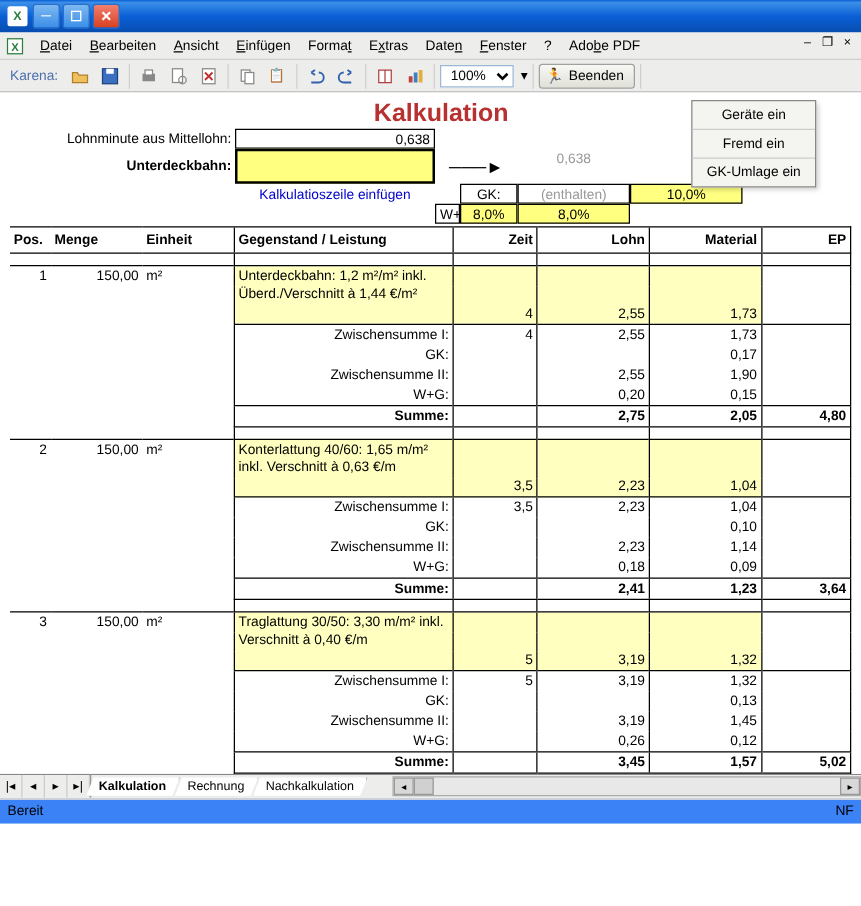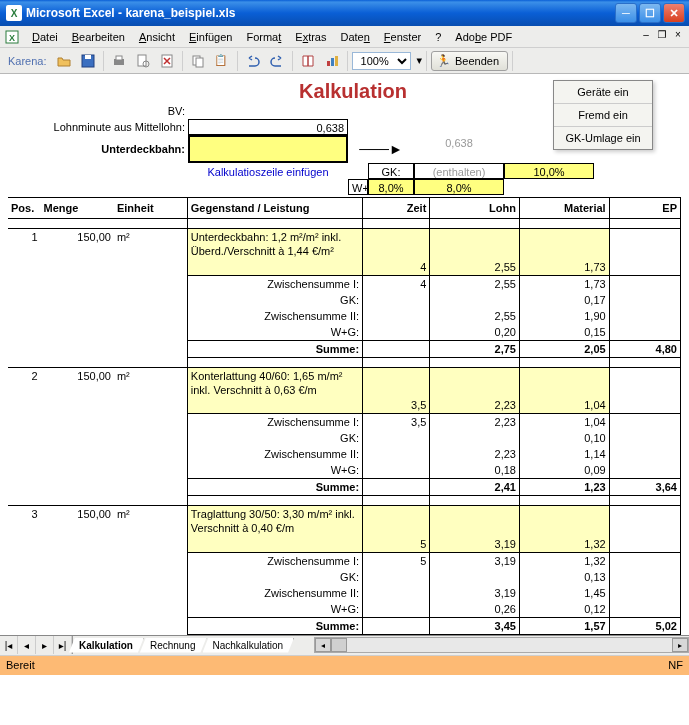--- a/index.html
+++ b/index.html
@@ -80,33 +80,30 @@
   .sheet-tabs { display: flex; align-items: center; background: #ededeb; border-top: 1px solid #888; height: 20px; font-size: 10px; }
   .nav-btns { display: flex; border-right: 1px solid #999; }
   .nav-btn { width: 18px; height: 18px; display: flex; align-items: center; justify-content: center; border-right: 1px solid #ccc; }
   .tab { padding: 2px 10px; border-right: 1px solid #999; background: #ffffff; clip-path: polygon(6px 0, 100% 0, calc(100% - 6px) 100%, 0 100%); margin-left: -4px; }
   .tab.active { background: #fff; font-weight: bold; }
   .hscroll { flex: 1; margin-left: 20px; height: 16px; background: #e8e8e8; border: 1px solid #aaa; display: flex; align-items: center; }
   .hs-thumb { width: 16px; height: 14px; background: #d0d0d0; border: 1px solid #999; }
   .hs-btn { width: 16px; height: 14px; background: #d8d8d8; border: 1px solid #999; display: flex; align-items: center; justify-content: center; font-size: 8px; }
   
   
-  .statusbar { background: #fdba74; border-top: 1px solid #cfcfcf; height: 20px; display: flex; align-items: center; padding: 0 6px; font-size: 11px; }
+  .statusbar { background: #3b82f6; border-top: 1px solid #cfcfcf; height: 20px; display: flex; align-items: center; padding: 0 6px; font-size: 11px; }
   .statusbar .sb-right { margin-left: auto; }
   
   svg { display: block; }
 </style>
 </head>
 <body>
 
 <div class="titlebar">
   <span class="app-icon">X</span>
-  <span class="title">
-    <span>Microsoft Excel</span> - <span>karena_beispiel.xls</span>
-  </span>
   <div class="win-btns">
     <div class="win-btn min">─</div>
     <div class="win-btn max">☐</div>
     <div class="win-btn close">✕</div>
   </div>
 </div>
 
 <div class="menubar">
   <span class="excel-icon">
     <svg width="14" height="14" viewBox="0 0 14 14">
@@ -210,21 +207,20 @@
 
   <div class="right-panel">
     <div class="rp-item">Geräte ein</div>
     <div class="rp-item">Fremd ein</div>
     <div class="rp-item">GK-Umlage ein</div>
   </div>
 
   <div class="heading">Kalkulation</div>
 
   <div class="header-grid">
-    <div class="cell lbl-right">BV:</div>
   </div>
   <div class="header-grid">
     <div class="cell lbl-right">Lohnminute aus Mittellohn:</div>
     <div class="cell boxed" style="text-align:right;">0,638</div>
     <div></div>
       <div></div>
       <div></div>
       <div></div>
   </div>
   <div class="header-grid">

